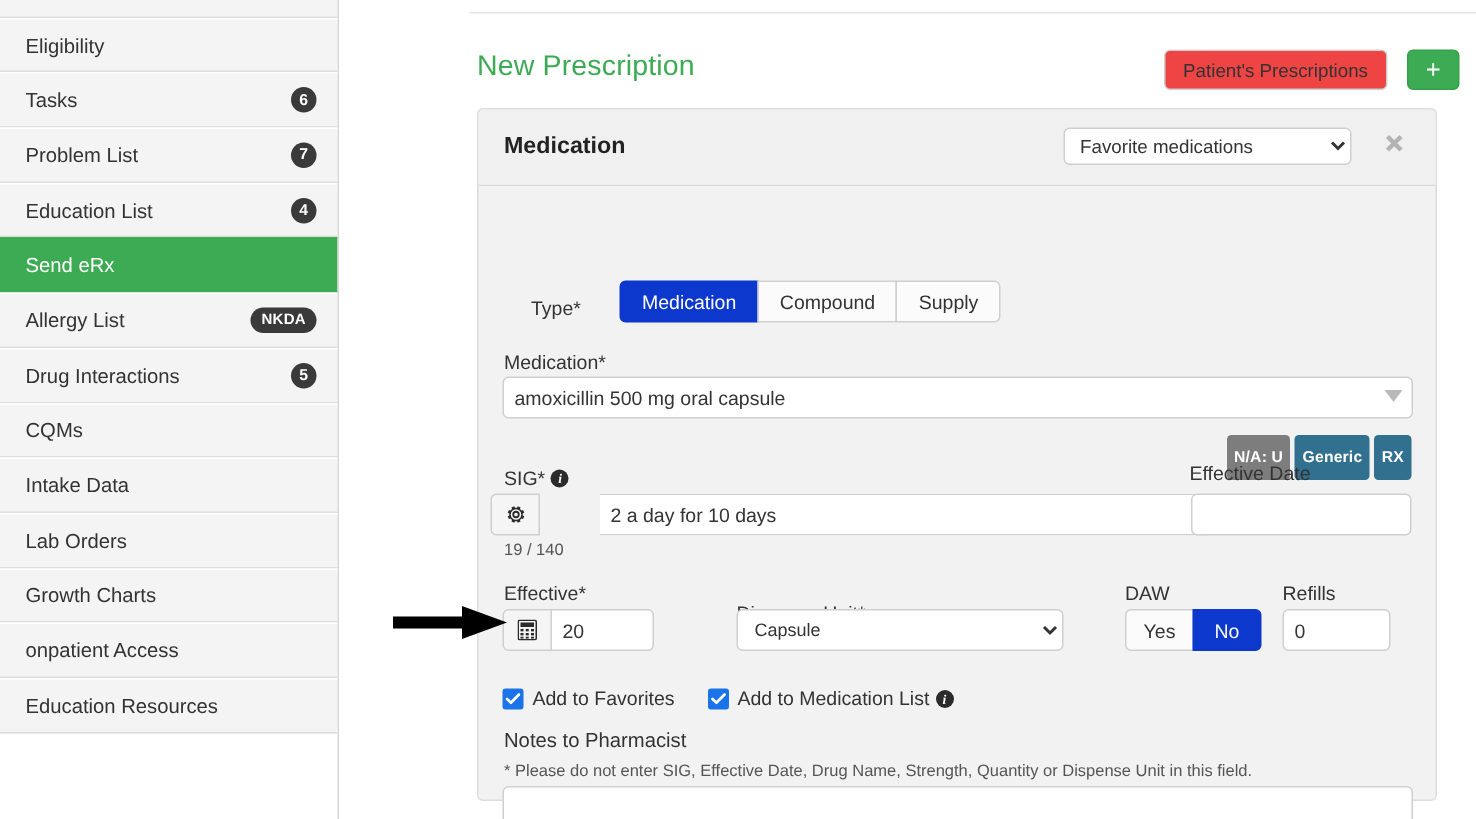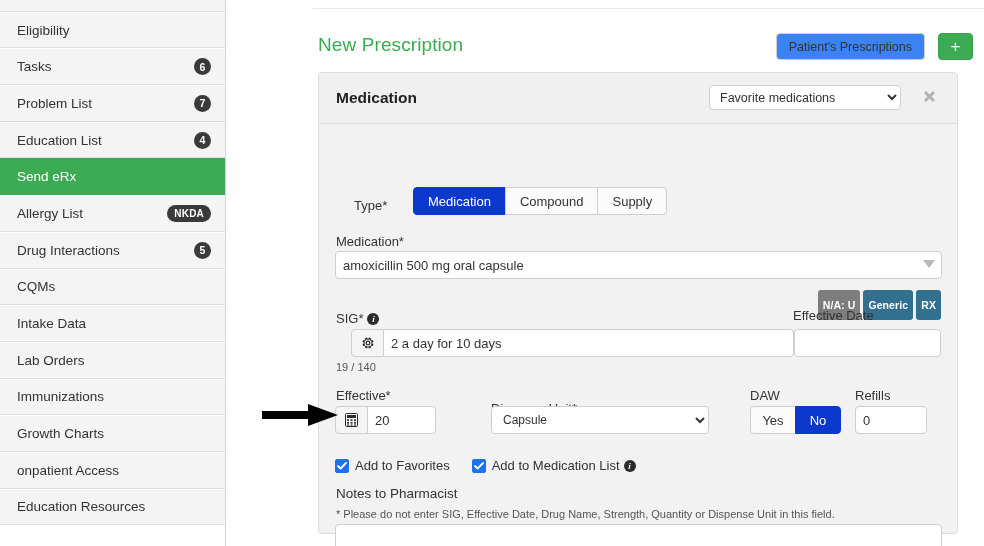--- a/index.html
+++ b/index.html
@@ -61,21 +61,21 @@
   }
   #page-title{
     position:absolute;left:43px;top:34px;
     font-size:19px;color:#3cab53;font-weight:normal;
     letter-spacing:.1px;
   }
   #btn-prescriptions{
     position:absolute;right:59px;top:33px;
     height:27px;padding:0 12px;
     display:flex;align-items:center;
-    background:#3b82f6;
+    background:#ef4444;
     border:1px solid #cfcfcf;border-radius:4px;
     font-size:12.5px;color:#333;
     box-sizing:border-box;cursor:pointer;
   }
   #btn-add{
     position:absolute;right:11px;top:33px;
     width:35px;height:27px;
     background:#3cab53;border:1px solid #36a04a;border-radius:4px;
     color:#fff;font-size:17px;font-weight:300;line-height:1;
     display:flex;align-items:center;justify-content:center;
@@ -163,21 +163,21 @@
   
   #sig-label{position:absolute;left:17px;top:187px;}
   .info-i{
     display:inline-flex;align-items:center;justify-content:center;
     width:12px;height:12px;border-radius:50%;
     background:#2b2b2b;color:#fff;
     font-size:9px;font-weight:bold;font-style:italic;
     vertical-align:1px;margin-left:4px;
     font-family:"Liberation Serif", serif;
   }
-  #sig-row{position:absolute;left:32px;top:205px;display:flex;}
+  #sig-row{position:absolute;left:8px;top:205px;display:flex;gap:40px;}
   #sig-gear{
     width:33px;height:28px;
     background:#f5f5f5;border:1px solid #cfcfcf;border-radius:4px 0 0 4px;
     display:flex;align-items:center;justify-content:center;
     box-sizing:border-box;cursor:pointer;color:#333;font-size:13px;
   }
   #sig-input{
     width:410px;height:28px;
     border:1px solid #cfcfcf;border-left:none;border-radius:0 4px 4px 0;
     background:#fff;box-sizing:border-box;padding:0 7px;
@@ -298,23 +298,20 @@
           <span class="badge">5</span>
         </div>
         <div class="nav-item">
           <span class="label">CQMs</span>
         </div>
         <div class="nav-item">
           <span class="label">Intake Data</span>
         </div>
         <div class="nav-item">
           <span class="label">Lab Orders</span>
-        </div>
-        <div class="nav-item">
-          <span class="label">Immunizations</span>
         </div>
         <div class="nav-item">
           <span class="label">Growth Charts</span>
         </div>
         <div class="nav-item">
           <span class="label">onpatient Access</span>
         </div>
         <div class="nav-item">
           <span class="label">Education Resources</span>
         </div>

